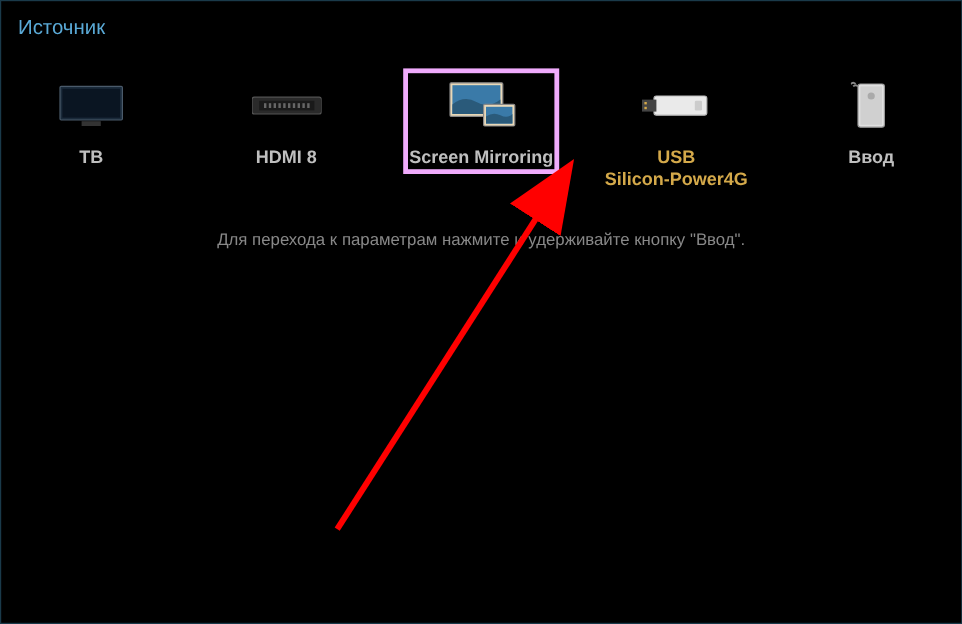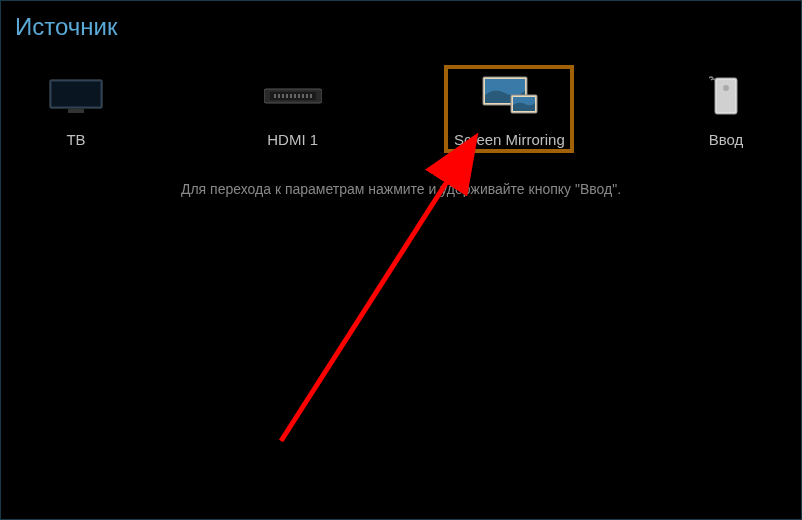--- a/index.html
+++ b/index.html
@@ -14,40 +14,41 @@
       font-family: Arial, sans-serif;
       position: relative;
       overflow: hidden;
       border: 1px solid #1a3a4a;
     }
     .header {
       padding: 12px 14px 6px 14px;
     }
     .title {
       color: #5aa9d6;
-      font-size: 24px;
+      font-size: 17px;
       font-weight: 400;
     }
     .sources-row {
       display: flex;
       justify-content: space-between;
       align-items: flex-start;
       padding: 18px 10px 0 10px;
       gap: 0;
     }
     .source-item {
       display: flex;
       flex-direction: column;
       align-items: center;
       width: 130px;
       cursor: pointer;
       padding: 6px 0 4px 0;
+      font-weight: bold;
     }
     .source-item.highlighted {
-      border: 4px solid #a16207;
+      border: 4px solid #f0abfc;
       padding: 2px 0 0 0;
     }
     .source-icon {
       height: 50px;
       display: flex;
       align-items: center;
       justify-content: center;
       margin-bottom: 10px;
     }
     .source-label {
@@ -103,38 +104,51 @@
         <rect x="18" y="9" width="2" height="4" fill="#666"></rect>
         <rect x="22" y="9" width="2" height="4" fill="#666"></rect>
         <rect x="26" y="9" width="2" height="4" fill="#666"></rect>
         <rect x="30" y="9" width="2" height="4" fill="#666"></rect>
         <rect x="34" y="9" width="2" height="4" fill="#666"></rect>
         <rect x="38" y="9" width="2" height="4" fill="#666"></rect>
         <rect x="42" y="9" width="2" height="4" fill="#666"></rect>
         <rect x="46" y="9" width="2" height="4" fill="#666"></rect>
       </svg>
     </div>
-    <div class="source-label">HDMI 1</div>
+    <div class="source-label">HDMI 8</div>
   </div>
 
 
   <div class="source-item highlighted">
     <div class="source-icon">
       <svg width="60" height="42" viewBox="0 0 60 42">
         <rect x="4" y="2" width="44" height="28" rx="1" fill="#e8d8b8" stroke="#888" stroke-width="1"></rect>
         <rect x="6" y="4" width="40" height="24" fill="#3a7aa8"></rect>
         <path d="M 6 20 Q 16 12 26 18 T 46 16 L 46 28 L 6 28 Z" fill="#2a5a7a"></path>
         <rect x="32" y="20" width="26" height="18" rx="1" fill="#e8d8b8" stroke="#888" stroke-width="1"></rect>
         <rect x="34" y="22" width="22" height="14" fill="#3a7aa8"></rect>
         <path d="M 34 30 Q 40 26 46 29 T 56 28 L 56 36 L 34 36 Z" fill="#2a5a7a"></path>
       </svg>
     </div>
     <div class="source-label">Screen Mirroring</div>
   </div>
 
+  <div class="source-item">
+    <div class="source-icon">
+      <svg width="58" height="24" viewBox="0 0 58 24">
+        <rect x="10" y="4" width="44" height="16" rx="2" fill="#eaeaea" stroke="#bbb" stroke-width="1"></rect>
+        <rect x="0" y="7" width="12" height="10" fill="#444"></rect>
+        <rect x="2" y="9" width="2" height="2" fill="#d4a94a"></rect>
+        <rect x="2" y="13" width="2" height="2" fill="#d4a94a"></rect>
+        <rect x="44" y="8" width="6" height="8" rx="1" fill="#ccc"></rect>
+      </svg>
+    </div>
+    <div class="source-label yellow">USB
+Silicon-Power4G</div>
+  </div>
 
   <div class="source-item">
     <div class="source-icon">
       <svg width="34" height="44" viewBox="0 0 34 44">
         <rect x="6" y="4" width="22" height="36" rx="2" fill="#e0e0e0" stroke="#999" stroke-width="1"></rect>
         <rect x="8" y="6" width="18" height="32" fill="#d0d0d0"></rect>
         <circle cx="17" cy="14" r="3" fill="#aaa"></circle>
         <path d="M 4 4 Q 2 2 0 4" stroke="#888" stroke-width="1.5" fill="none"></path>
         <path d="M 6 6 Q 4 4 2 6" stroke="#888" stroke-width="1.5" fill="none"></path>
       </svg>

